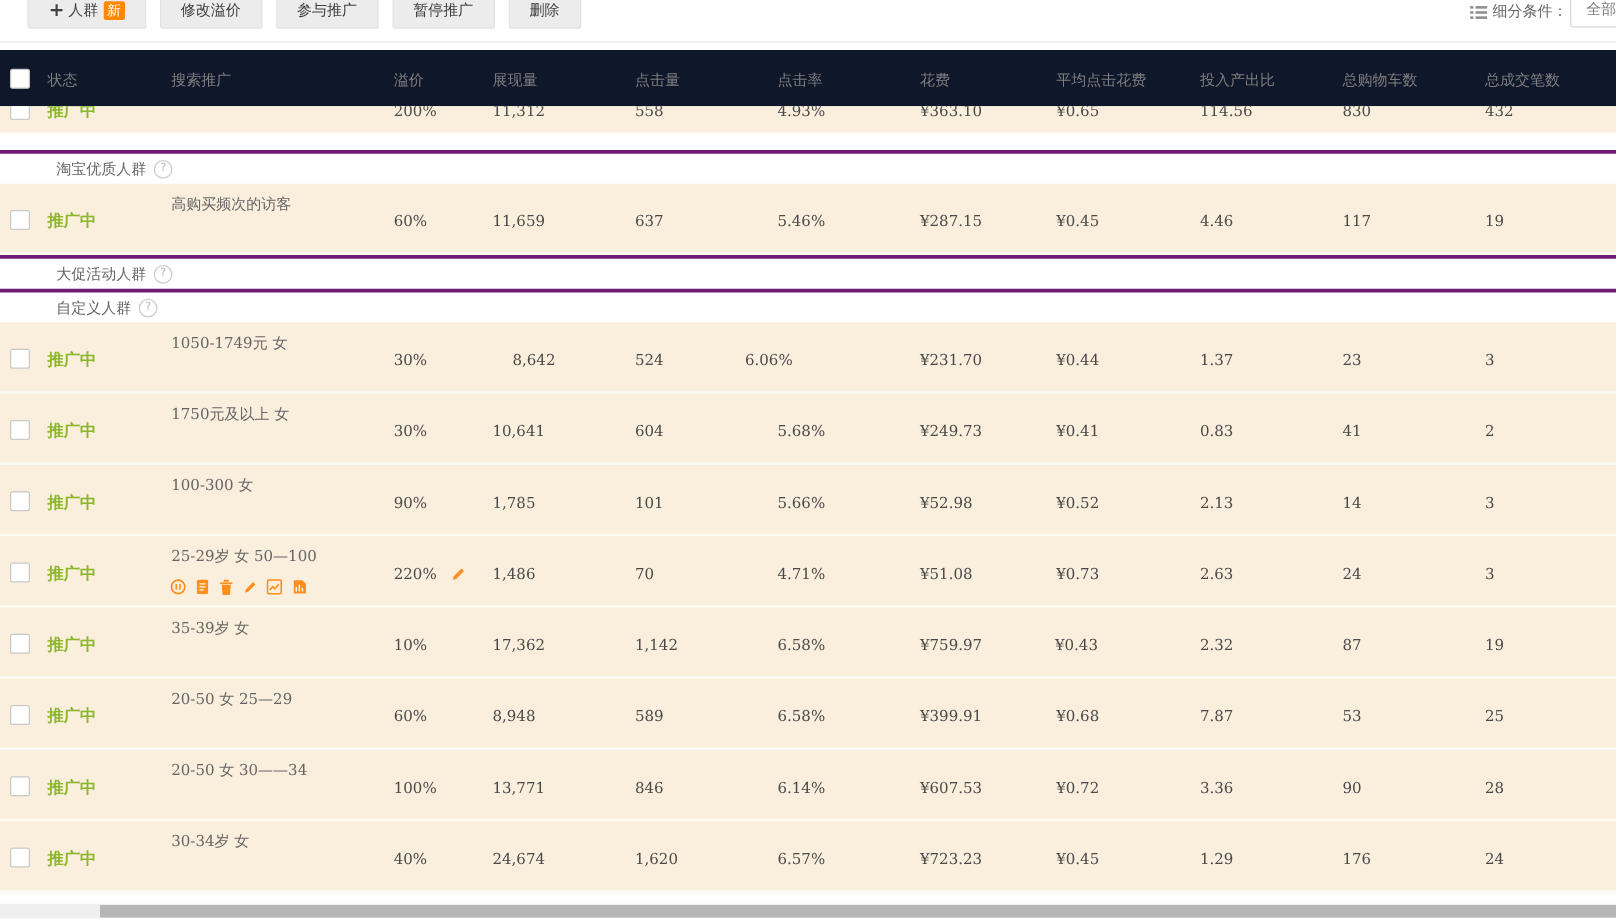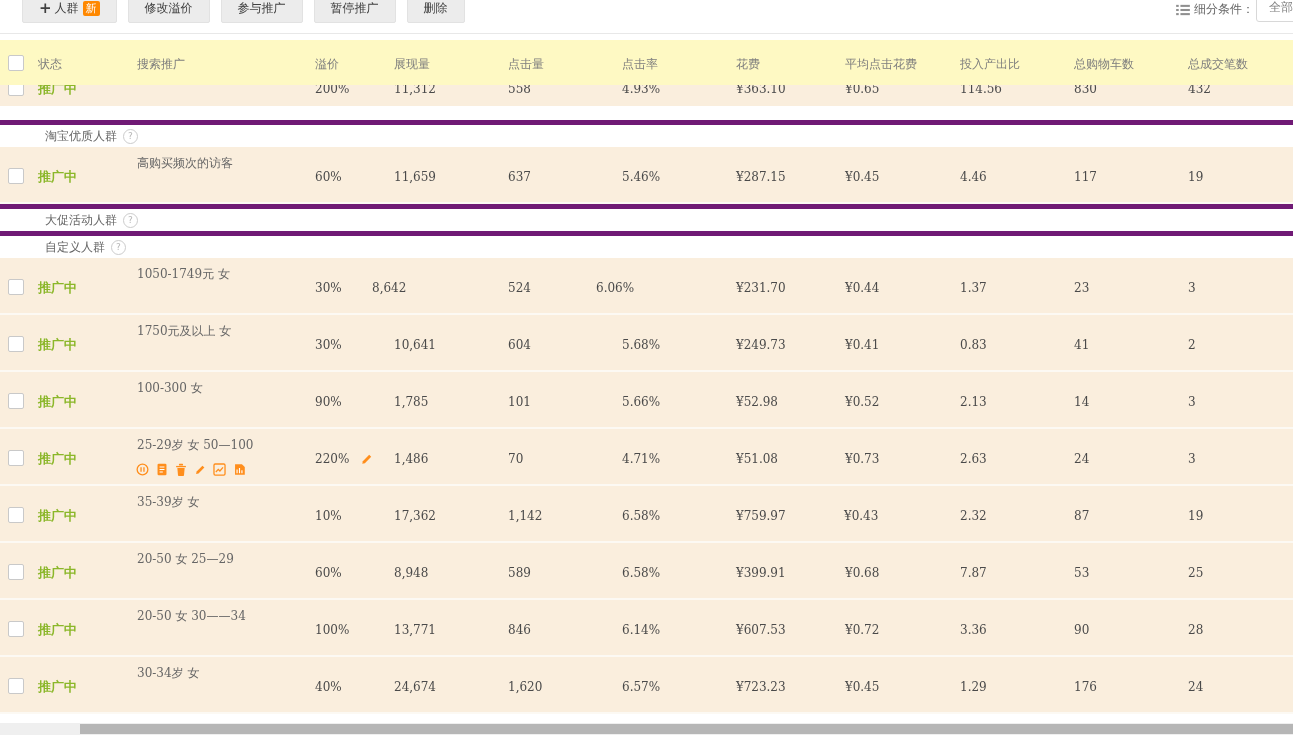--- a/index.html
+++ b/index.html
@@ -14,42 +14,42 @@
   .plus{font-size:15px;font-weight:bold;margin-right:3px;line-height:1;}
   .badge{background:#ff8800;color:#fff;font-size:11px;line-height:15px;height:15px;
          padding:0 3px;border-radius:2px;margin-left:4px;}
   .filter{position:absolute;left:1176px;top:1px;display:flex;align-items:center;gap:4px;
           font-size:12px;color:#666;}
   .filter svg{display:block;}
   .filter-select{position:absolute;left:1256px;top:-8px;width:90px;height:30px;background:#fff;
           border:1px solid #d8d8d8;border-radius:3px;box-sizing:border-box;
           font-size:12px;color:#808080;line-height:28px;padding-left:12px;}
   
-  .thead{position:absolute;top:40px;left:0;width:1293px;height:45px;background:#fef9c3;}
+  .thead{position:absolute;top:40px;left:0;width:1293px;height:45px;background:#0f172a;}
   .hcell{position:absolute;top:16px;font-size:12px;color:#7e7e7e;white-space:nowrap;}
   .cb{position:absolute;left:8px;width:14px;height:14px;background:#fff;border:1px solid #c9c9c9;
       border-radius:2px;box-sizing:content-box;}
   .thead .cb{top:15px;}
   
   #tbody{position:absolute;top:0;left:0;width:1293px;height:735px;}
   .rowbase{position:absolute;left:0;width:1293px;height:57px;background:#faeedd;
            border-bottom:2px solid #fcf9f3;box-sizing:border-box;}
   .partial{position:absolute;left:0;width:1293px;height:21px;overflow:hidden;}
   .partial .rowbase{position:relative;top:0;margin-top:-26px;border-bottom:none;}
   .rowbase .cb{top:21px;}
   .c{position:absolute;white-space:nowrap;}
   .status{left:38px;top:21px;color:#8bb72a;font-weight:bold;font-size:13px;}
   .name{left:137px;top:8px;font-size:12px;color:#666;}
   .val{top:23px;font-size:12px;color:#4a4a4a;}
   .pencil{position:absolute;left:360px;top:22px;}
   .actions{position:absolute;left:136px;top:34px;display:flex;gap:7px;align-items:center;}
   .act{display:block;cursor:pointer;}
   .act svg{display:block;}
   .section{position:absolute;left:0;width:1293px;height:27px;background:#fff;
-           border-top:5px solid #701a75;display:flex;align-items:center;gap:6px;
+           border-top:3px solid #701a75;display:flex;align-items:center;gap:6px;
            padding-left:45px;box-sizing:border-box;}
   .section-label{font-size:12px;color:#666;}
   .q{width:13px;height:13px;border:1px solid #ccc;border-radius:50%;color:#b5b5b5;font-size:9px;
      line-height:13px;text-align:center;display:inline-block;font-family:"DejaVu Sans",sans-serif;cursor:pointer;}
   
   .hscroll{position:absolute;top:723px;left:0;width:1293px;height:12px;background:#efefef;}
   .thumb{position:absolute;left:80px;top:1px;height:10px;right:0;background:#b6b6b6;}
 </style>
 </head>
 <body>
@@ -143,21 +143,21 @@
       </div>
       <div class="section" style="top: 231px;">
         <span class="section-label">自定义人群</span>
         <span class="q">?</span>
       </div>
       <div class="rowbase" style="top: 258px;">
         <span class="cb"></span>
         <span class="c status">推广中</span>
         <span class="c name">1050-1749元 女</span>
         <span class="c val" style="left: 315px;">30%</span>
-        <span class="c val" style="left: 372px;">8,642</span>
+        <span class="c val" style="left: 410px;">8,642</span>
         <span class="c val" style="left: 508px;">524</span>
         <span class="c val" style="left: 596px;">6.06%</span>
         <span class="c val" style="left: 736px;">¥231.70</span>
         <span class="c val" style="left: 845px;">¥0.44</span>
         <span class="c val" style="left: 960px;">1.37</span>
         <span class="c val" style="left: 1074px;">23</span>
         <span class="c val" style="left: 1188px;">3</span>
       </div>
       <div class="rowbase" style="top: 315px;">
         <span class="cb"></span>

